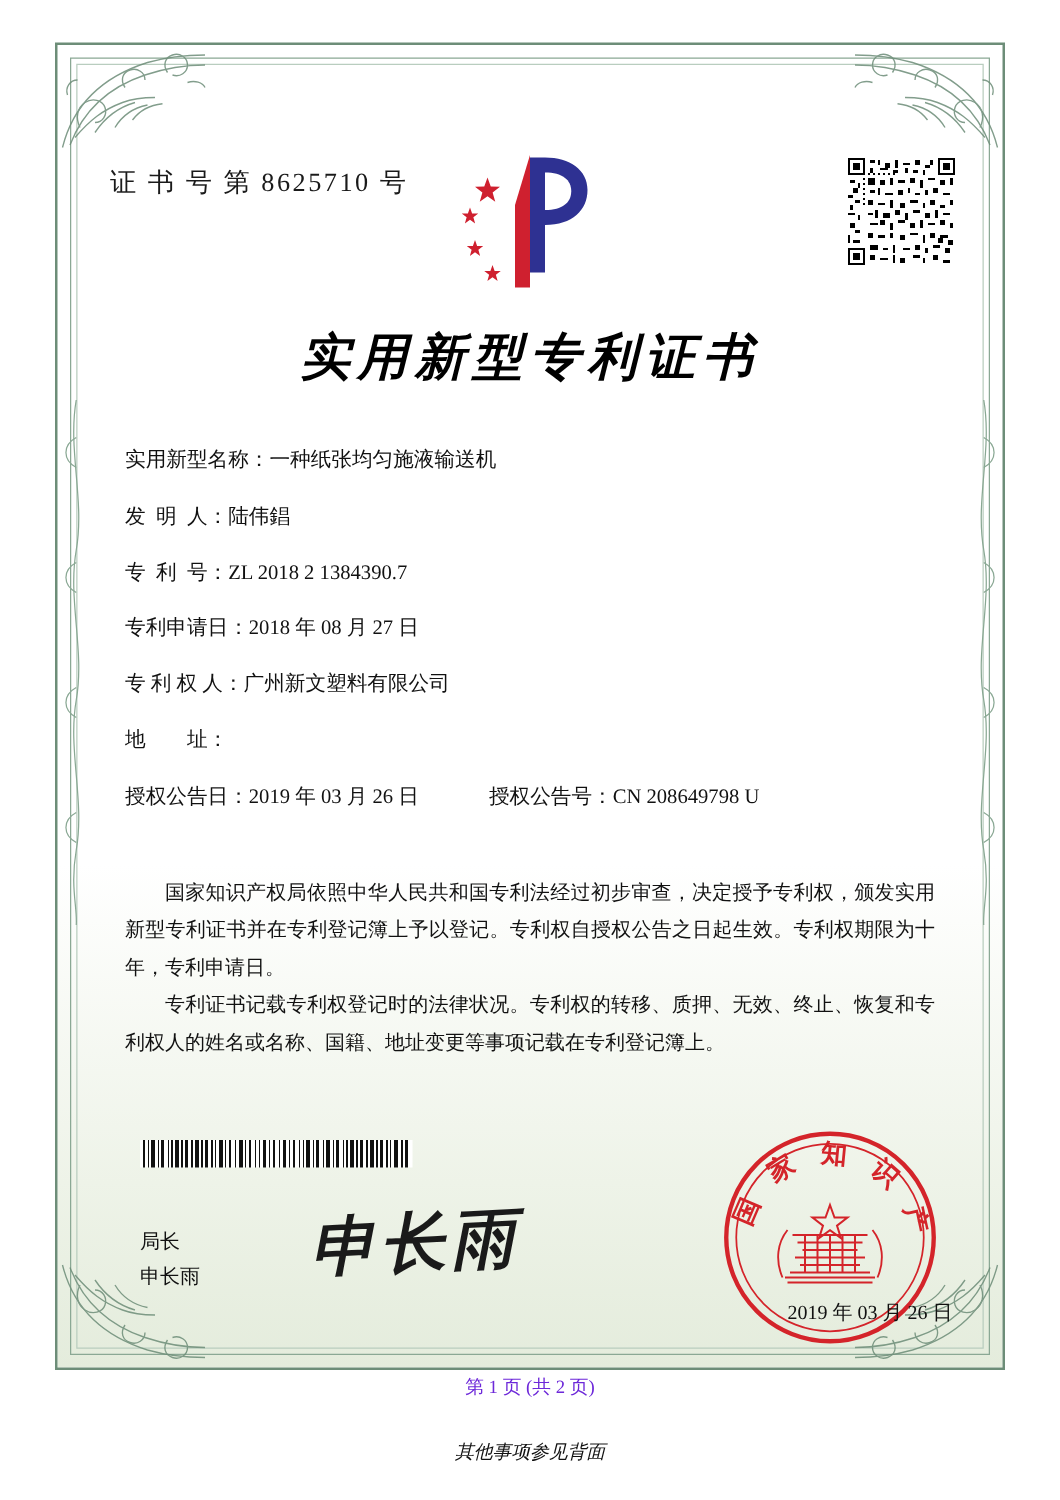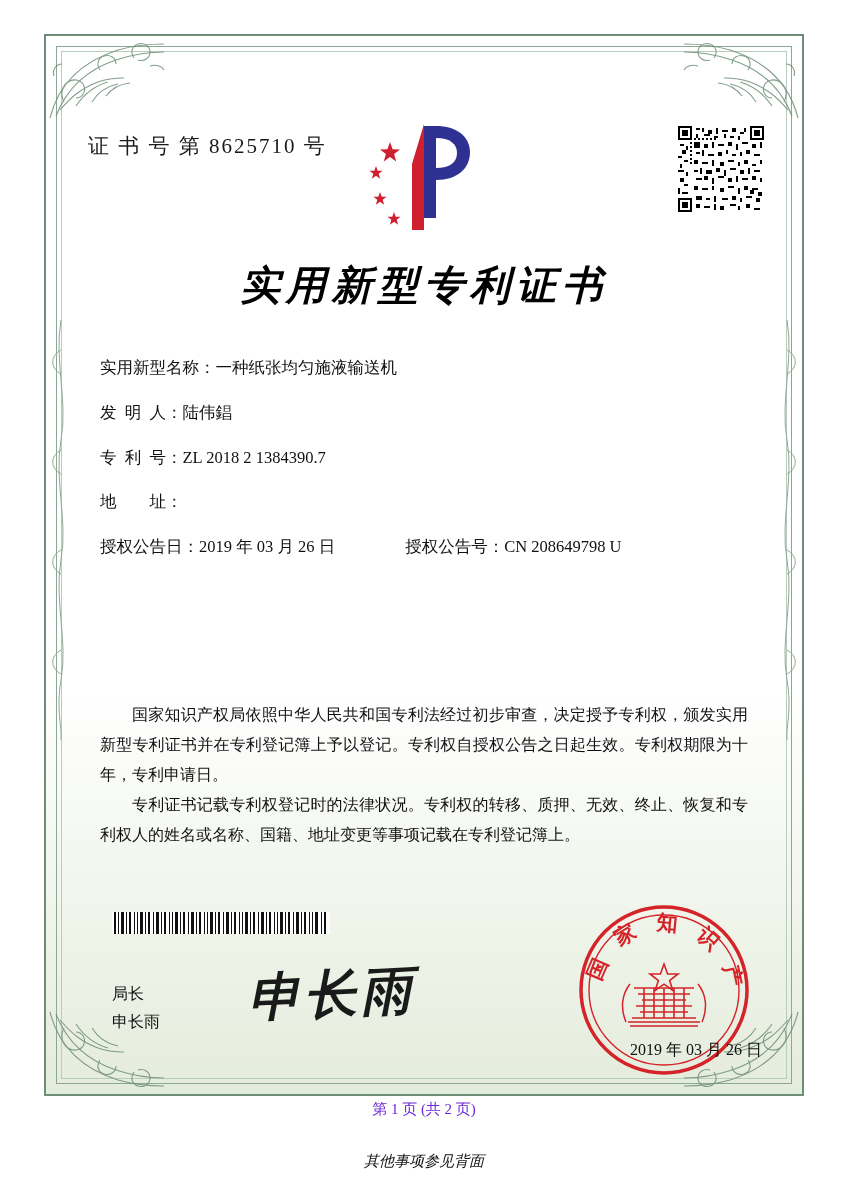--- a/index.html
+++ b/index.html
@@ -126,21 +126,21 @@
     white-space: pre;
     flex: 0 0 auto;
   }
   .f-value {
     white-space: pre;
   }
   .field-row.two-col {
     justify-content: flex-start;
   }
   .col2 {
-    margin-left: 70px;
+    margin-left: 56px;
     display: flex;
     align-items: baseline;
   }
 
   .body-text {
     position: absolute;
     left: 100px;
     top: 700px;
     width: 648px;
     font-size: 16px;
@@ -471,20 +471,28 @@
     </div>
     <div class="field-row">
       <span class="f-label">发  明  人：</span>
       <span class="f-value">陆伟錩</span>
     </div>
     <div class="field-row">
       <span class="f-label">专  利  号：</span>
       <span class="f-value">ZL 2018 2 1384390.7</span>
     </div>
     <div class="field-row">
+      <span class="f-label">专利申请日：</span>
+      <span class="f-value">2018 年 08 月 27 日</span>
+    </div>
+    <div class="field-row">
+      <span class="f-label">专 利 权 人：</span>
+      <span class="f-value">广州新文塑料有限公司</span>
+    </div>
+    <div class="field-row">
       <span class="f-label">地        址：</span>
     </div>
     <div class="field-row two-col">
       <span class="f-label">授权公告日：</span>
       <span class="f-value">2019 年 03 月 26 日</span>
       <span class="col2">
         <span class="f-label">授权公告号：</span>
         <span class="f-value">CN 208649798 U</span>
       </span>
     </div>

